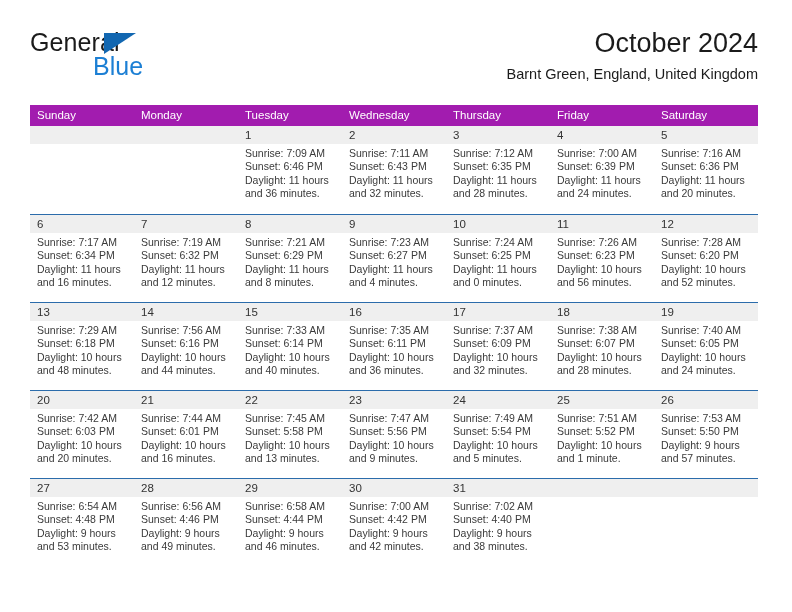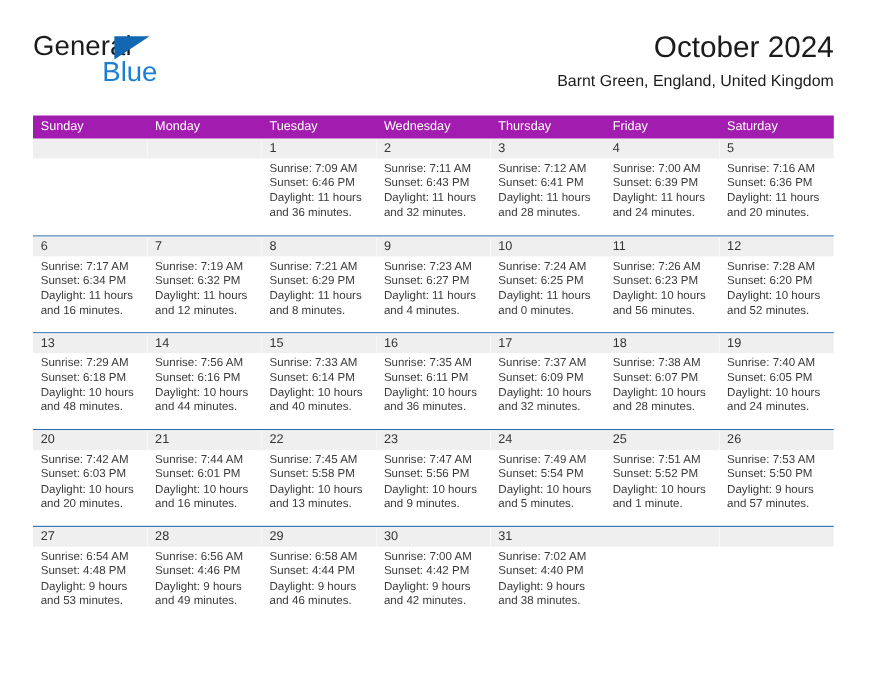--- a/index.html
+++ b/index.html
@@ -220,21 +220,21 @@
           <div>Daylight: 11 hours</div>
           <div>and 32 minutes.</div>
         </div>
       </div>
       <div class="day-cell">
         <div class="day-band">
             <div class="day-num">3</div>
           </div>
         <div class="day-info">
           <div>Sunrise: 7:12 AM</div>
-          <div>Sunset: 6:41 PM</div>
+          <div>Sunset: 6:35 PM</div>
           <div>Daylight: 11 hours</div>
           <div>and 28 minutes.</div>
         </div>
       </div>
       <div class="day-cell">
         <div class="day-band">
             <div class="day-num">4</div>
           </div>
         <div class="day-info">
           <div>Sunrise: 7:00 AM</div>

